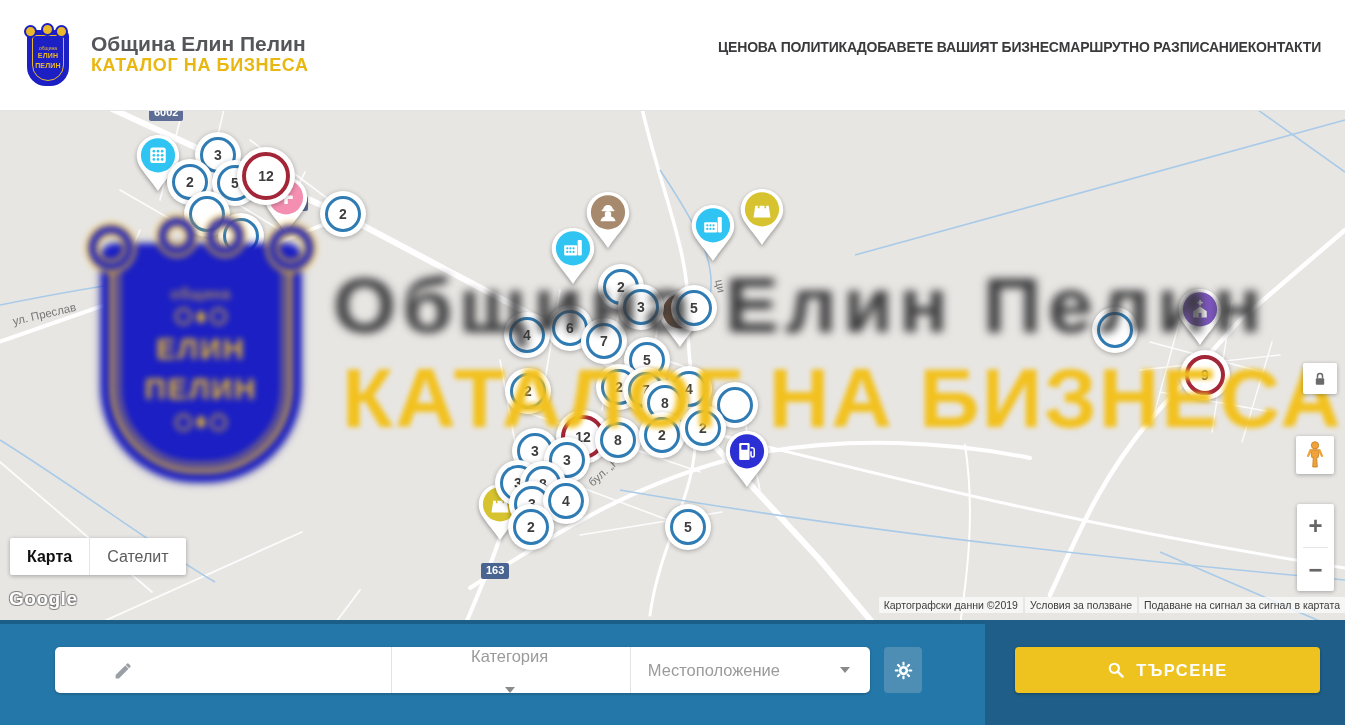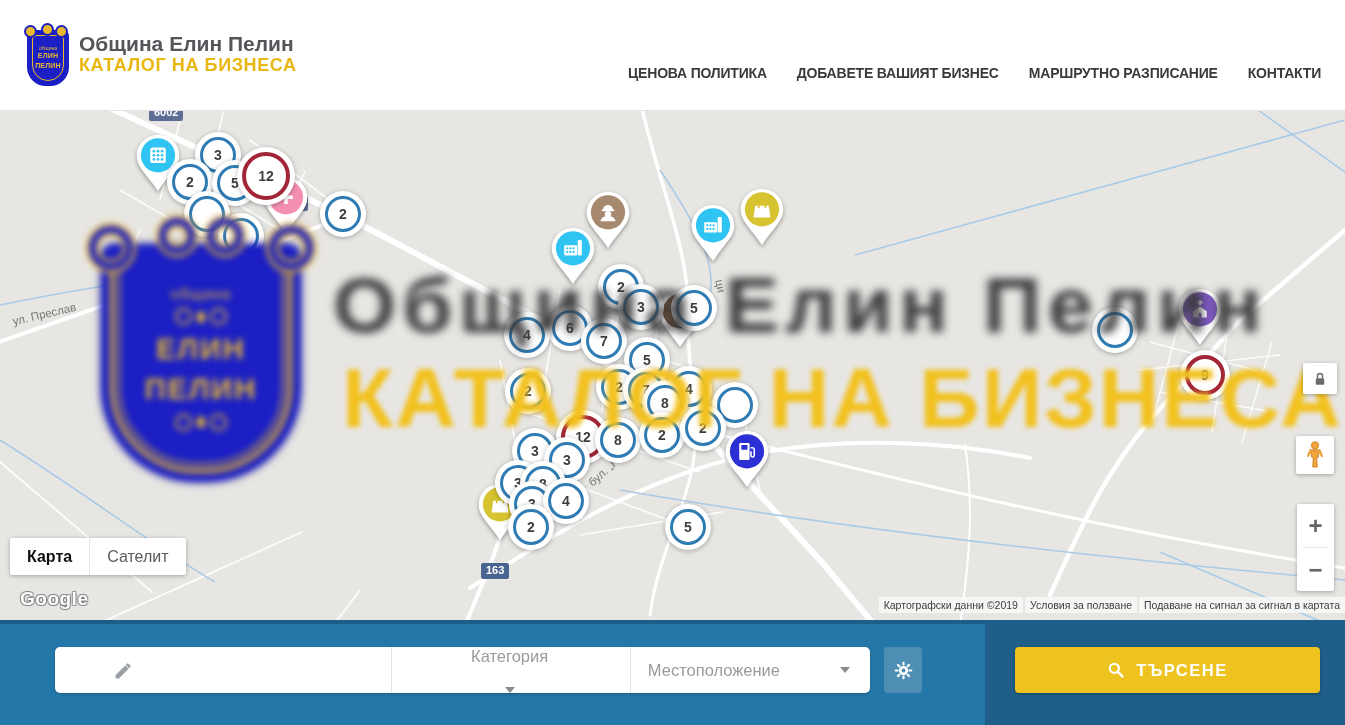--- a/index.html
+++ b/index.html
@@ -1,33 +1,33 @@
 <!DOCTYPE html>
 <html><head>
 <meta charset="utf-8">
 <style>
   html,body{margin:0;padding:0;background:#fff;font-family:"Liberation Sans",sans-serif;}
   .page{position:relative;width:1345px;height:725px;overflow:hidden;background:#fff;}
 
   
   .header{position:absolute;top:0;left:0;width:1345px;height:110px;background:#fff;border-bottom:1px solid #E4E4E4;z-index:30;}
-  .brand{position:absolute;left:24px;top:23px;display:flex;align-items:center;gap:11px;}
+  .brand{position:absolute;left:24px;top:23px;display:flex;align-items:center;gap:23px;}
   .mini-crest{position:relative;width:44px;height:62px;}
   .mini-shield{position:absolute;left:3px;top:7px;width:38px;height:52px;background:#1B1FC4;border:2px solid #1B1FC4;border-radius:6px 6px 19px 19px;}
   .mini-inner{position:absolute;inset:3px;border:1.5px solid #E9B92B;border-radius:4px 4px 16px 16px;display:flex;flex-direction:column;align-items:center;justify-content:center;gap:1px;}
   .mini-top{position:absolute;left:0;top:0;width:44px;height:12px;}
   .mini-top i{position:absolute;width:9px;height:9px;border:2.2px solid #1B1FC4;border-radius:50%;background:#E9B92B;}
   .mini-top i:nth-child(1){left:0;top:2px;}
   .mini-top i:nth-child(2){left:17px;top:0;}
   .mini-top i:nth-child(3){right:0;top:2px;}
   .mini-t1{font-size:5px;color:#E9B92B;line-height:1;}
   .mini-t2{font-size:7px;font-weight:700;color:#E9B92B;line-height:1.15;letter-spacing:.2px;}
   .brand-title{font-size:21px;font-weight:700;color:#55565A;line-height:1.1;}
   .brand-sub{font-size:18px;font-weight:700;color:#E9B711;letter-spacing:.6px;line-height:1.2;}
-  .nav{position:absolute;right:24px;top:0;height:94px;display:flex;align-items:center;gap:30px;margin-top:26px;}
+  .nav{position:absolute;right:24px;top:0;height:94px;display:flex;align-items:center;}
   .nav a{font-size:14px;font-weight:700;color:#3A3A3C;text-decoration:none;letter-spacing:-0.2px;cursor:pointer;}
 
   
   .map{position:absolute;top:110px;left:0;width:1345px;height:510px;background:#E8E6E3;overflow:hidden;}
   .roads{position:absolute;left:0;top:0;z-index:0;}
   .chip{position:absolute;background:#5E6D96;color:#fff;font-size:11px;font-weight:700;padding:1px 5px 2px;border-radius:2px;z-index:1;line-height:1.2;}
   .chip.dark{background:#4A6491;}
   .chip.blank{width:8px;height:13px;padding:1px 2px;}
   .street-label{position:absolute;color:#767676;font-size:11.5px;z-index:1;white-space:nowrap;}
 
@@ -58,21 +58,21 @@
   .crest-orn{display:flex;align-items:center;gap:5px;margin:2px 0;}
   .crest-orn i{width:13px;height:13px;border:2.5px solid #E9B92B;border-radius:50%;}
   .crest-orn b{width:8px;height:12px;background:#E9B92B;border-radius:50% 50% 50% 50%/60% 60% 40% 40%;}
   .crest-l{font-size:29px;font-weight:700;color:#E9B92B;letter-spacing:2px;line-height:1.25;}
 
   
   .maptype{position:absolute;left:10px;top:428px;height:37px;background:#fff;border-radius:2px;box-shadow:0 1px 4px rgba(0,0,0,.3);display:flex;z-index:7;}
   .maptype .mt{padding:0 17px;display:flex;align-items:center;font-size:16px;cursor:pointer;}
   .mt-map{font-weight:700;color:#111;}
   .mt-sat{color:#5B5B5B;border-left:1px solid #E6E6E6;}
-  .glogo{position:absolute;left:20px;bottom:10px;font-size:19px;font-weight:700;letter-spacing:.5px;color:#fff;z-index:7;
+  .glogo{position:absolute;left:9px;bottom:10px;font-size:19px;font-weight:700;letter-spacing:.5px;color:#fff;z-index:7;
     text-shadow:-1px -1px 0 rgba(100,100,100,.55),1px -1px 0 rgba(100,100,100,.55),-1px 1px 0 rgba(100,100,100,.55),1px 1px 0 rgba(100,100,100,.55);}
   .attrib{position:absolute;right:0;bottom:7px;display:flex;gap:2px;z-index:7;}
   .attrib span{background:rgba(250,250,250,.78);color:#3C3C3C;font-size:10.5px;padding:2px 5px;white-space:nowrap;}
   .ctl{position:absolute;background:#fff;box-shadow:0 1px 4px rgba(0,0,0,.3);border-radius:2px;z-index:7;display:flex;align-items:center;justify-content:center;}
   .ctl-lock{left:1303px;top:253px;width:34px;height:31px;}
   .ctl-peg{left:1296px;top:326px;width:38px;height:38px;cursor:grab;}
   .ctl-zoom{left:1297px;top:394px;width:37px;height:87px;flex-direction:column;}
   .zbtn{width:37px;height:43px;display:flex;align-items:center;justify-content:center;font-size:24px;font-weight:700;color:#666;cursor:pointer;}
   .zdiv{width:25px;height:1px;background:#E6E6E6;}
 

